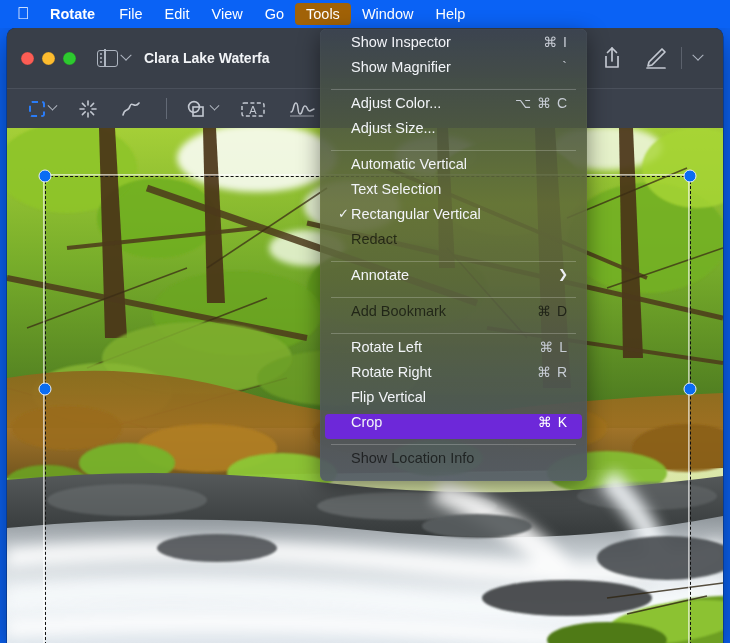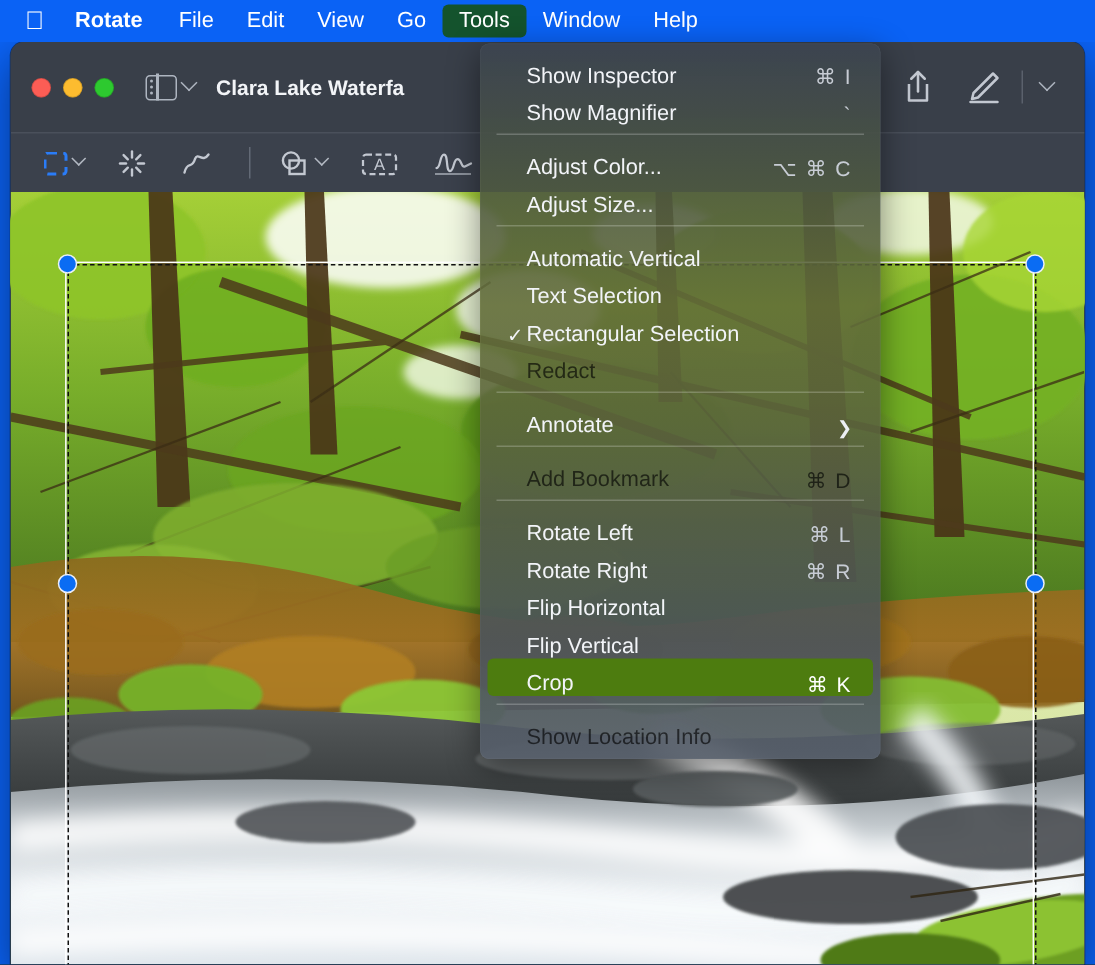--- a/index.html
+++ b/index.html
@@ -17,21 +17,21 @@
     background:#0a62f5;
     display:flex; align-items:center; gap:0px;
     padding-left:8px;
     z-index:60;
   }
   .mb-item{
     font-size:14.5px; color:#ffffff; padding:3px 11px; line-height:16px;
     border-radius:4px; white-space:nowrap; cursor:default;
   }
   .mb-item.bold{ font-weight:bold; padding-left:12px; padding-right:13px;}
-  .mb-item.active{ background:#14532d; }
+  .mb-item.active{ background:#a16207; }
   #apple-logo{
     width:30px; display:flex; align-items:center; justify-content:center;
     color:#fff; font-size:17px; line-height:17px; padding-bottom:2px;
   }
 
   
   #window{
     position:absolute; left:7px; top:28px; width:716px; height:615px;
     background:#3b424d;
     border-radius:9px 9px 0 0;
@@ -136,29 +136,29 @@
         rgba(122,134,32,.50) 175px,
         rgba(108,118,40,.52) 250px,
         rgba(92,98,64,.55) 320px,
         rgba(80,88,92,.62) 400px,
         rgba(92,100,112,.68) 470px,
         rgba(108,116,128,.70) 520px);
     pointer-events:none;
   }
   .mi{
     position:relative; z-index:2;
-    height:25px; display:flex; align-items:flex-end;
+    height:25px; display:flex; align-items:flex-start;
     padding:0 14px 0 13px; margin:0 5px; border-radius:4px;
     font-size:14.5px; color:#f2f4f8; cursor:default; white-space:nowrap;
   }
   .mi .chk{ width:13px; display:inline-block; font-size:13px; color:#f2f4f8; }
   .mi .lbl{ flex:1; }
   .mi .key{ font-size:14px; color:#c7ccd4; letter-spacing:1px; margin-left:14px;}
   .mi.disabled .lbl, .mi.disabled .key{ color:#000000; opacity:.62; }
-  .mi.selected{ background:#4d7c0f; }
+  .mi.selected{ background:#6d28d9; }
   .mi.selected .key{ color:#ffffff; }
   .mi .arrow{ font-size:12px; color:#eceff3; margin-left:10px; }
   .msep{
     position:relative; z-index:2;
     height:1px; background:rgba(255,255,255,.22);
     margin:5px 11px 5px 11px;
   }
 </style>
 </head>
 <body>
@@ -445,21 +445,21 @@
     <div class="mi">
       <span class="chk"></span>
       <span class="lbl">Automatic Vertical</span>
     </div>
     <div class="mi">
       <span class="chk"></span>
       <span class="lbl">Text Selection</span>
     </div>
     <div class="mi">
       <span class="chk">✓</span>
-      <span class="lbl">Rectangular Selection</span>
+      <span class="lbl">Rectangular Vertical</span>
     </div>
     <div class="mi disabled">
       <span class="chk"></span>
       <span class="lbl">Redact</span>
     </div>
     <div class="msep"></div>
     <div class="mi">
       <span class="chk"></span>
       <span class="lbl">Annotate</span>
       <span class="arrow">❯</span>
@@ -476,24 +476,20 @@
       <span class="lbl">Rotate Left</span>
       <span class="key">⌘ L</span>
     </div>
     <div class="mi">
       <span class="chk"></span>
       <span class="lbl">Rotate Right</span>
       <span class="key">⌘ R</span>
     </div>
     <div class="mi">
       <span class="chk"></span>
-      <span class="lbl">Flip Horizontal</span>
-    </div>
-    <div class="mi">
-      <span class="chk"></span>
       <span class="lbl">Flip Vertical</span>
     </div>
     <div class="mi selected">
       <span class="chk"></span>
       <span class="lbl">Crop</span>
       <span class="key">⌘ K</span>
     </div>
     <div class="msep"></div>
     <div class="mi disabled">
       <span class="chk"></span>

